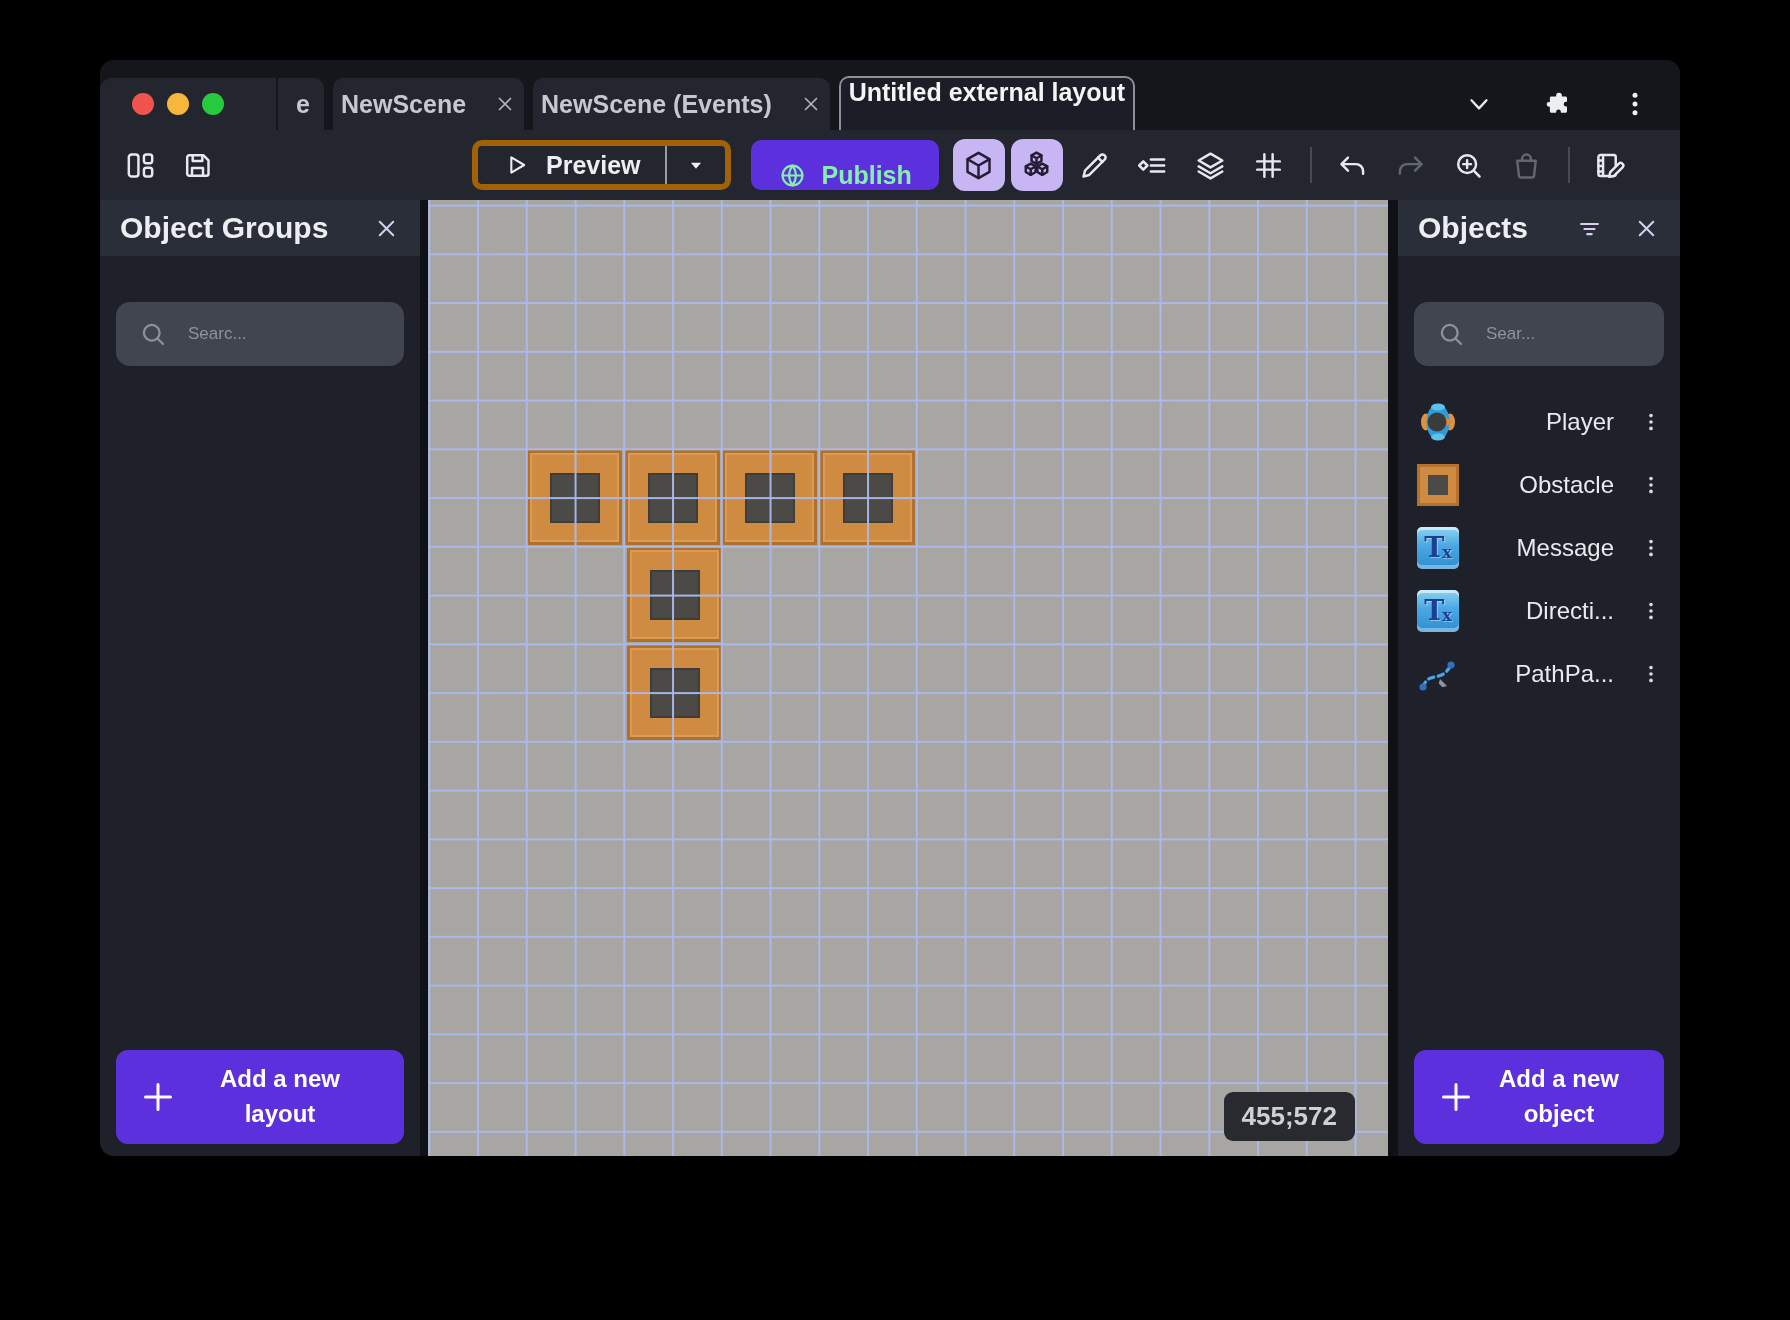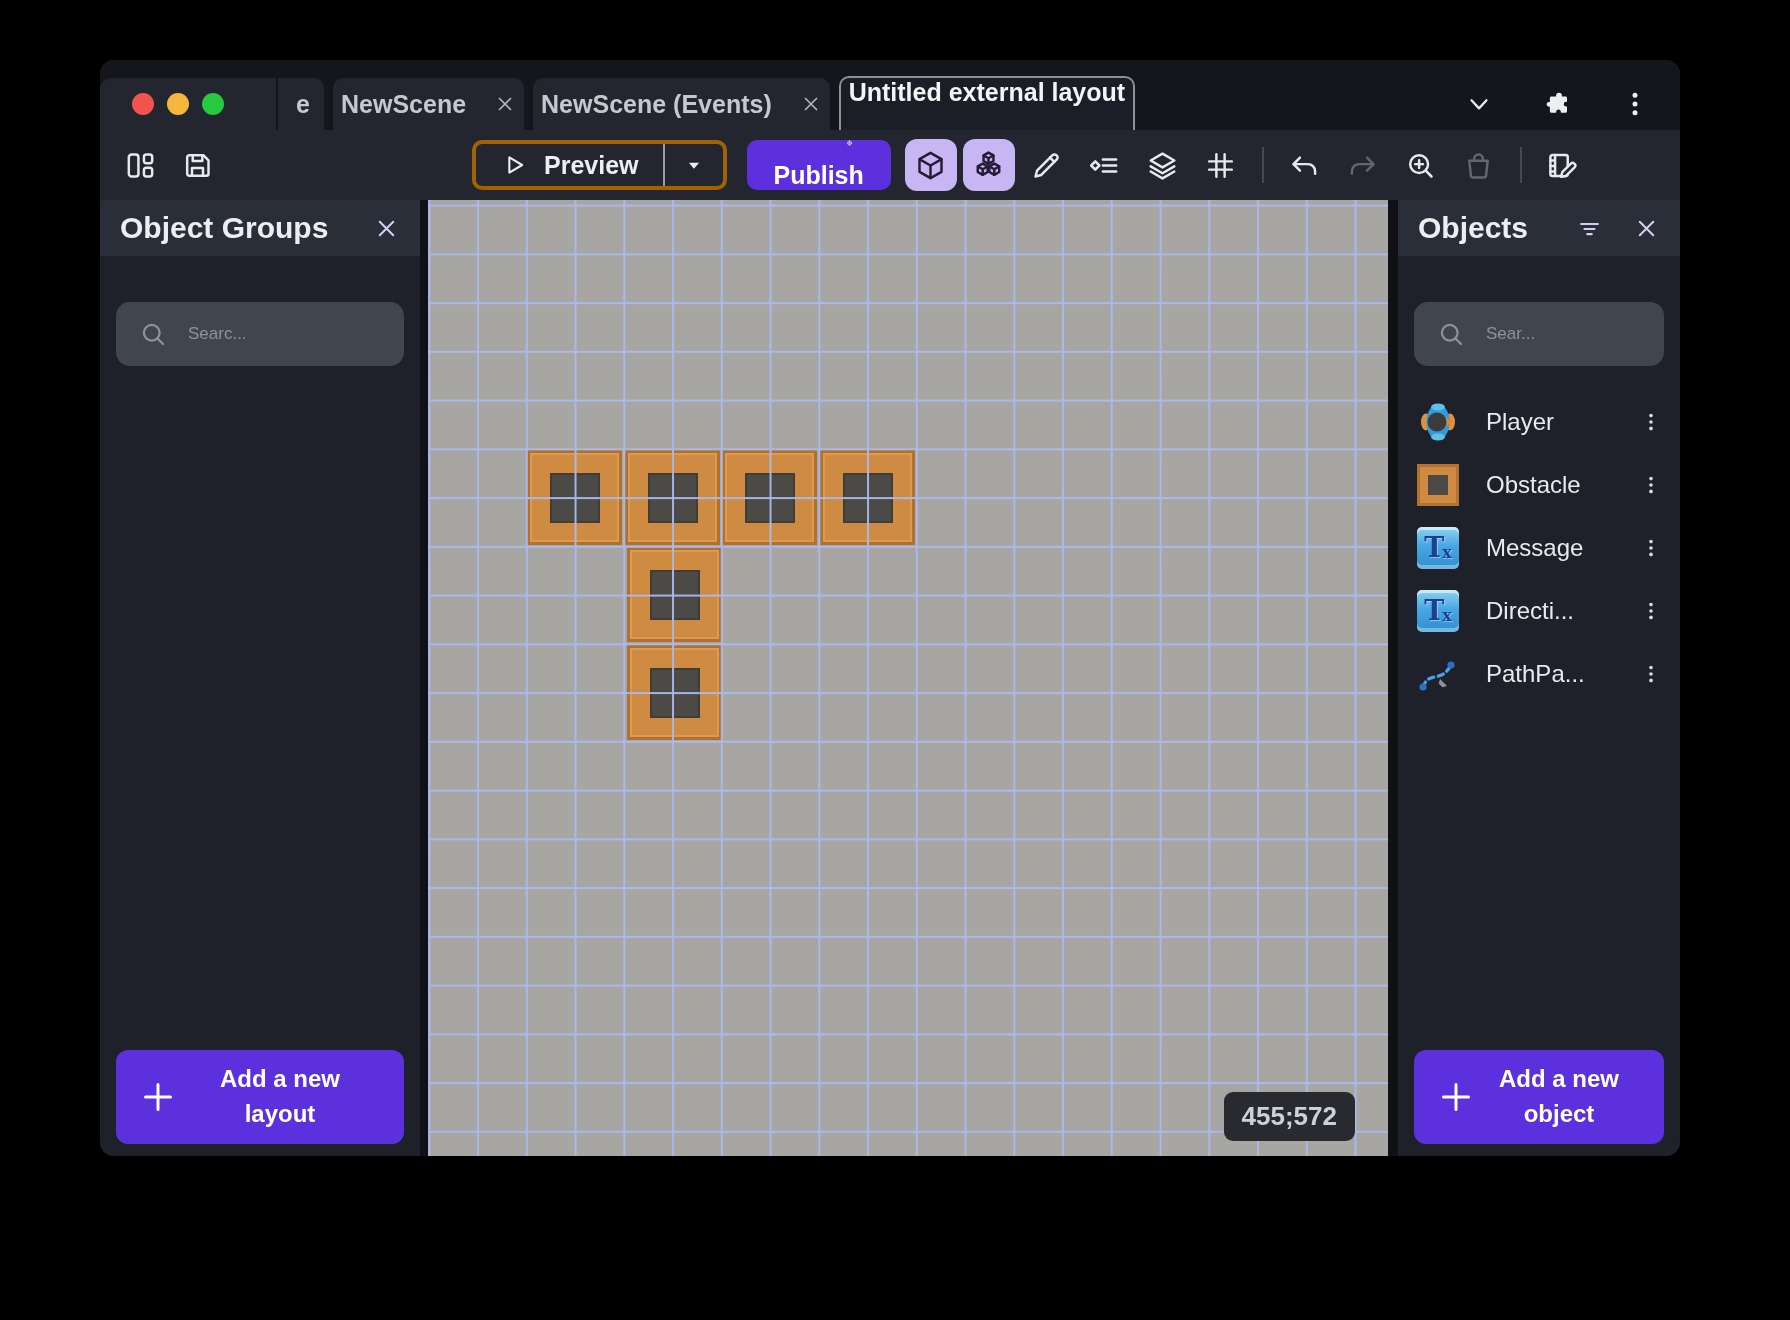--- a/index.html
+++ b/index.html
@@ -41,30 +41,30 @@
 
   .topbar-icons { margin-left:auto; display:flex; align-items:center; gap:48px; padding:0 30px; height:52px; color:#eceef2; }
   .topbar-icons .ic svg { width:30px; height:30px; }
 
   
   .toolbar { height:70px; background:#23262e; display:flex; align-items:center; padding:0 24px; flex:none; }
   .tb-icon { background:none; border:none; color:#e8e9ee; display:flex; align-items:center; justify-content:center; }
   .tb-icon svg { width:33px; height:33px; }
   .tb-left { display:flex; gap:24px; }
   .preview-btn {
-    margin-left:258px; height:50px; border:4px solid #a16207; border-radius:10px;
+    margin-left:258px; height:50px; border:6px solid #a16207; border-radius:10px;
     display:flex; align-items:stretch; color:#eceef2; background:none;
   }
   .preview-main { display:flex; align-items:center; gap:16px; padding:0 24px; font-weight:700; font-size:25px; }
   .preview-main svg { width:28px; height:28px; }
   .preview-caret { border-left:2px solid #989aa2; padding:0 18px; display:flex; align-items:center; }
   .preview-caret svg { width:22px; height:22px; }
   .publish-btn {
     margin-left:20px; height:50px; border:none; border-radius:10px; background:var(--accent,#5d30dd);
-    color:#ffffff; font-weight:700; font-size:25px; display:flex; align-items:flex-end; gap:15px; padding:0 27px;flex-direction:column;
+    color:#86efac; font-weight:700; font-size:25px; display:flex; align-items:flex-end; gap:15px; padding:0 27px;
   }
   .publish-btn svg { width:29px; height:29px; }
   .tool-cluster { margin-left:14px; display:flex; align-items:center; gap:6px; }
   .tool { width:52px; height:52px; border:none; background:none; border-radius:12px; color:#e8e9ee; display:flex; align-items:center; justify-content:center; }
   .tool svg { width:33px; height:33px; }
   .tool.lavender { background:#c7b6f3; color:#241d33; }
   .tool.dim { color:#62666f; }
   .tc-divider { width:2px; height:36px; background:#454a55; margin:0 9px; }
 
   
@@ -82,21 +82,21 @@
   .search {
     margin:46px 16px 0; height:64px; background:#41454f; border-radius:14px;
     display:flex; align-items:center; gap:20px; padding:0 22px; color:#8e929d; font-size:17px; flex:none;
   }
   .search svg { width:30px; height:30px; flex:none; }
   .search .ph { overflow:hidden; white-space:nowrap; }
 
   .obj-list { margin-top:24px; display:flex; flex-direction:column; }
   .obj-row { height:63px; display:flex; align-items:center; padding:0 18px; gap:26px; }
   .obj-ic { width:44px; height:44px; flex:none; display:flex; align-items:center; justify-content:center; }
-  .obj-label { color:#e9eaee; font-size:24px; flex:1; white-space:nowrap; overflow:hidden; }
+  .obj-label { color:#e9eaee; font-size:24px; flex:1; white-space:nowrap; overflow:hidden;text-align:right; }
   .kebab { color:#d8dae0; display:flex; background:none; border:none; }
   .kebab svg { width:22px; height:22px; }
 
   .obstacle-ic { width:42px; height:42px; background:#d08b42; border:3px solid #b5722e; display:flex; align-items:center; justify-content:center; }
   .obstacle-ic::after { content:""; width:20px; height:20px; background:#4b4a47; }
 
   .tx-icon {
     width:42px; height:42px; border-radius:5px; position:relative;
     background:linear-gradient(180deg,#8ed4f2 0%,#4aa7e2 45%,#2f8ed0 100%);
     display:flex; align-items:center; justify-content:center;

